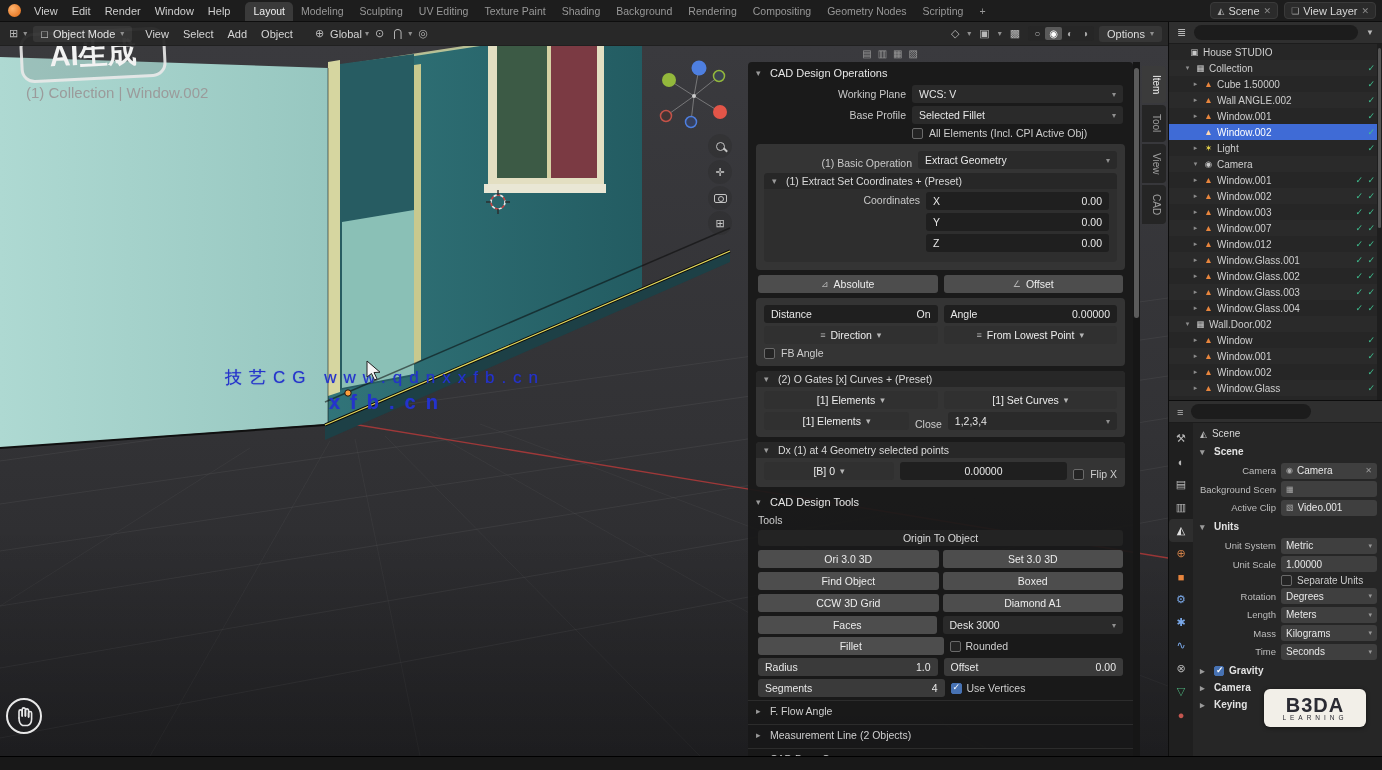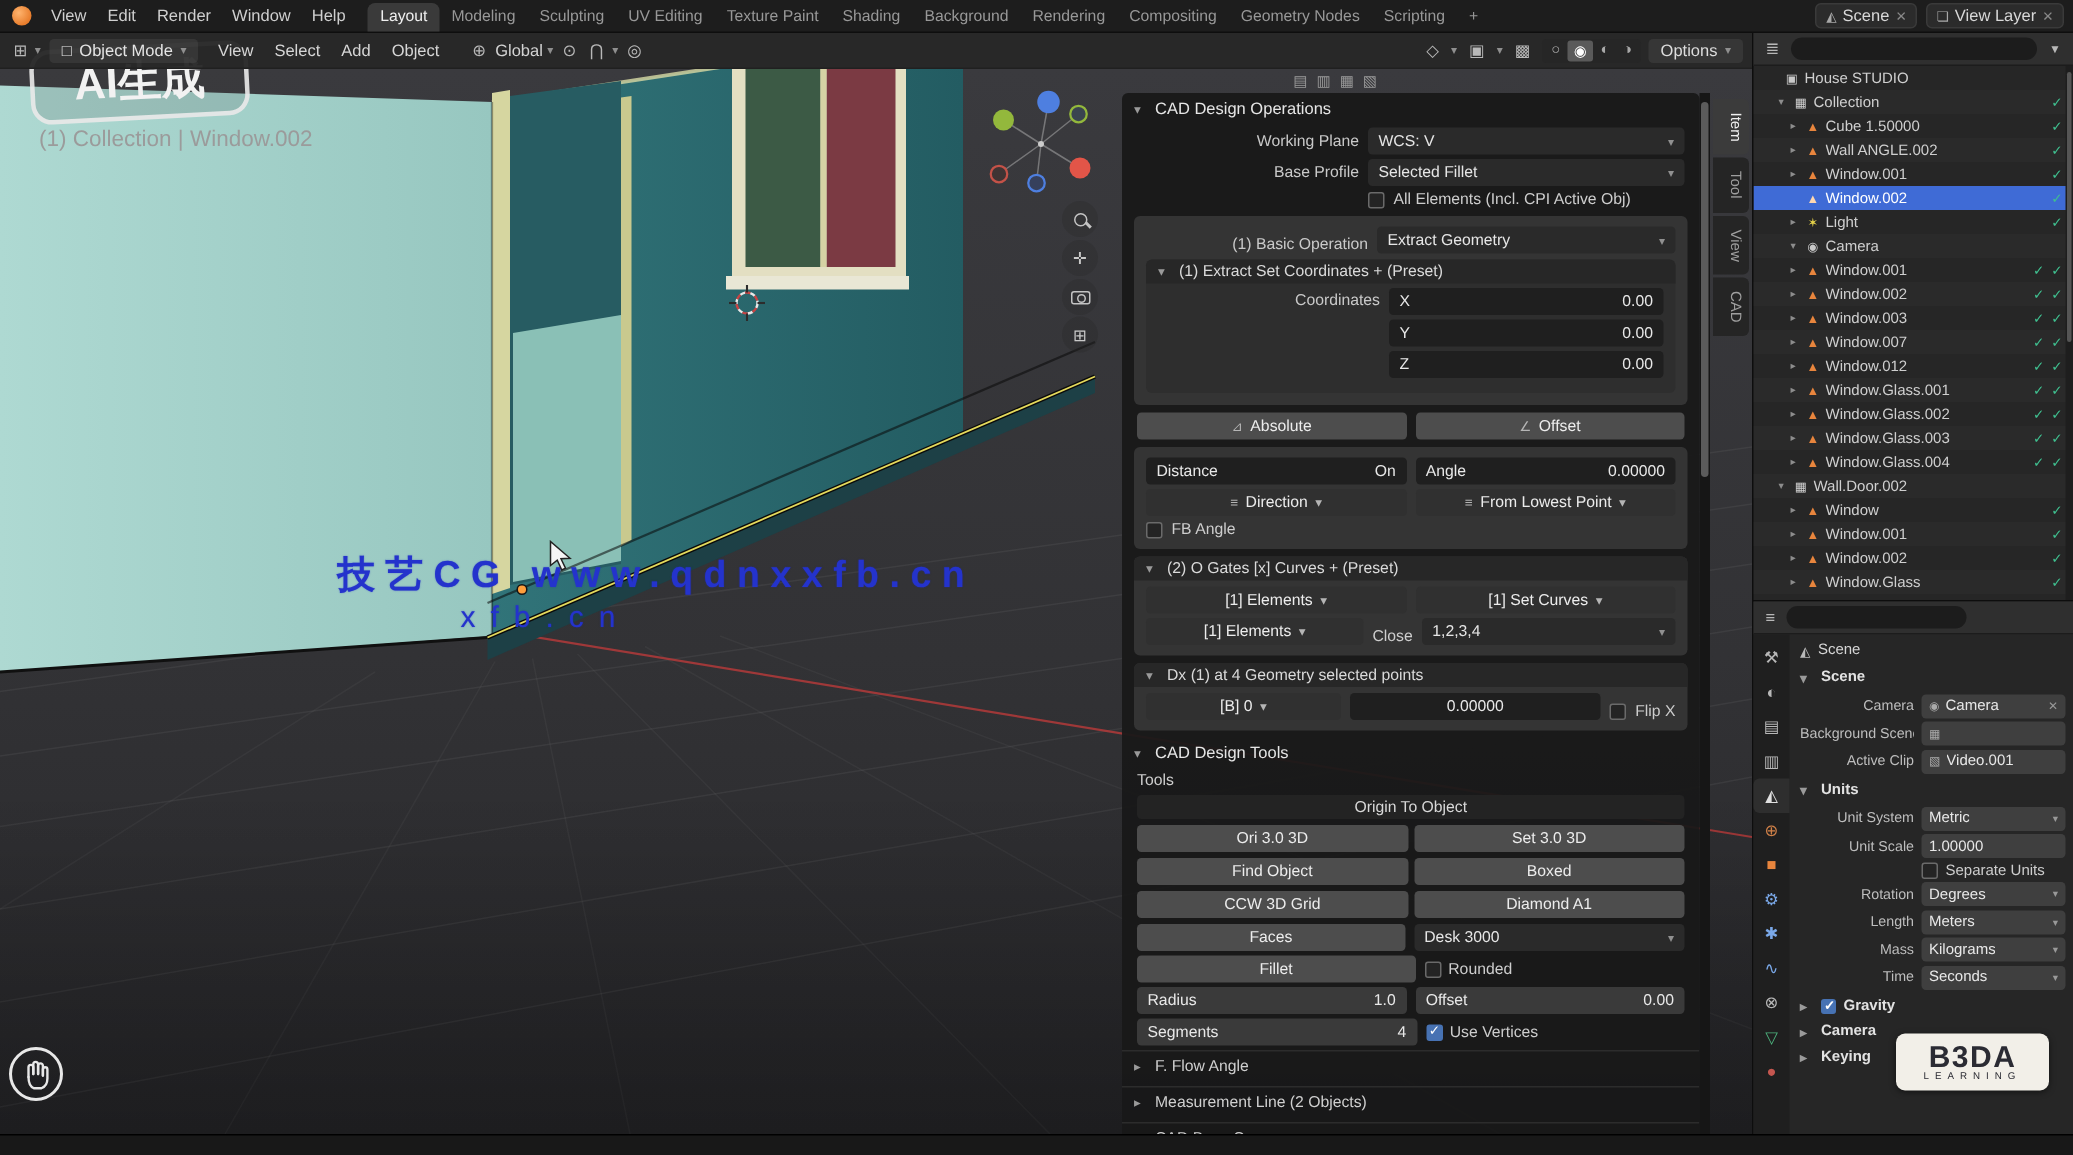--- a/index.html
+++ b/index.html
@@ -34,22 +34,22 @@
   .ball.active{background:#5a5a5a;color:#fff;}
   .opt-dd{display:flex;align-items:center;gap:5px;background:rgba(95,95,95,.25);border-radius:3px;padding:2px 8px;color:#dcdcdc;}
   #vp-subicons{position:absolute;right:250px;top:26px;display:flex;gap:6px;z-index:29;color:#9a9a9a;font-size:10px;}
 
   #scene-svg{position:absolute;left:0;top:24px;z-index:1;}
 
   
   #ai-badge{position:absolute;left:20px;top:8px;width:146px;height:50px;border:3px solid rgba(235,235,235,.9);border-radius:14px;display:flex;align-items:center;justify-content:center;font-size:29px;font-weight:bold;color:#f2f2f2;transform:rotate(-3deg);z-index:20;background:rgba(60,60,60,.15);}
   #vp-stats{position:absolute;left:26px;top:62px;color:#9b9b9b;font-size:15px;z-index:20;}
   #watermark{position:absolute;left:225px;top:344px;z-index:18;color:#2433cc;text-shadow:0 0 1px rgba(30,40,200,.6);}
-  #watermark .l1{font-size:25px;font-weight:bold;letter-spacing:7px;white-space:nowrap;}
-  #watermark .l2{font-size:20px;font-weight:normal;letter-spacing:10px;margin:2px 0 0 82px;}
+  #watermark .l1{font-size:17px;font-weight:normal;letter-spacing:7px;white-space:nowrap;}
+  #watermark .l2{font-size:20px;font-weight:bold;letter-spacing:10px;margin:2px 0 0 104px;}
   #gizmo{position:absolute;left:652px;top:30px;z-index:22;}
   .nav-btn{position:absolute;left:708px;width:24px;height:24px;border-radius:50%;display:flex;align-items:center;justify-content:center;color:#c9c9c9;z-index:22;background:rgba(40,40,40,.3);}
   .mag{position:relative;width:9px;height:9px;border:1.6px solid #c4c4c4;border-radius:50%;}
   .mag::after{content:"";position:absolute;width:5px;height:1.8px;background:#c4c4c4;transform:rotate(45deg);right:-4px;bottom:-1.5px;}
   .cam-ic{position:relative;width:13px;height:9px;border:1.5px solid #c4c4c4;border-radius:2px;}
   .cam-ic::after{content:"";position:absolute;left:3.5px;top:1px;width:4px;height:4px;border:1.3px solid #c4c4c4;border-radius:50%;}
   #cursor-arrow{position:absolute;left:366px;top:338px;z-index:40;}
   #hand-circle{position:absolute;left:6px;top:676px;width:36px;height:36px;border:2.5px solid #e8e8e8;border-radius:50%;z-index:24;display:flex;align-items:center;justify-content:center;}
 
   

